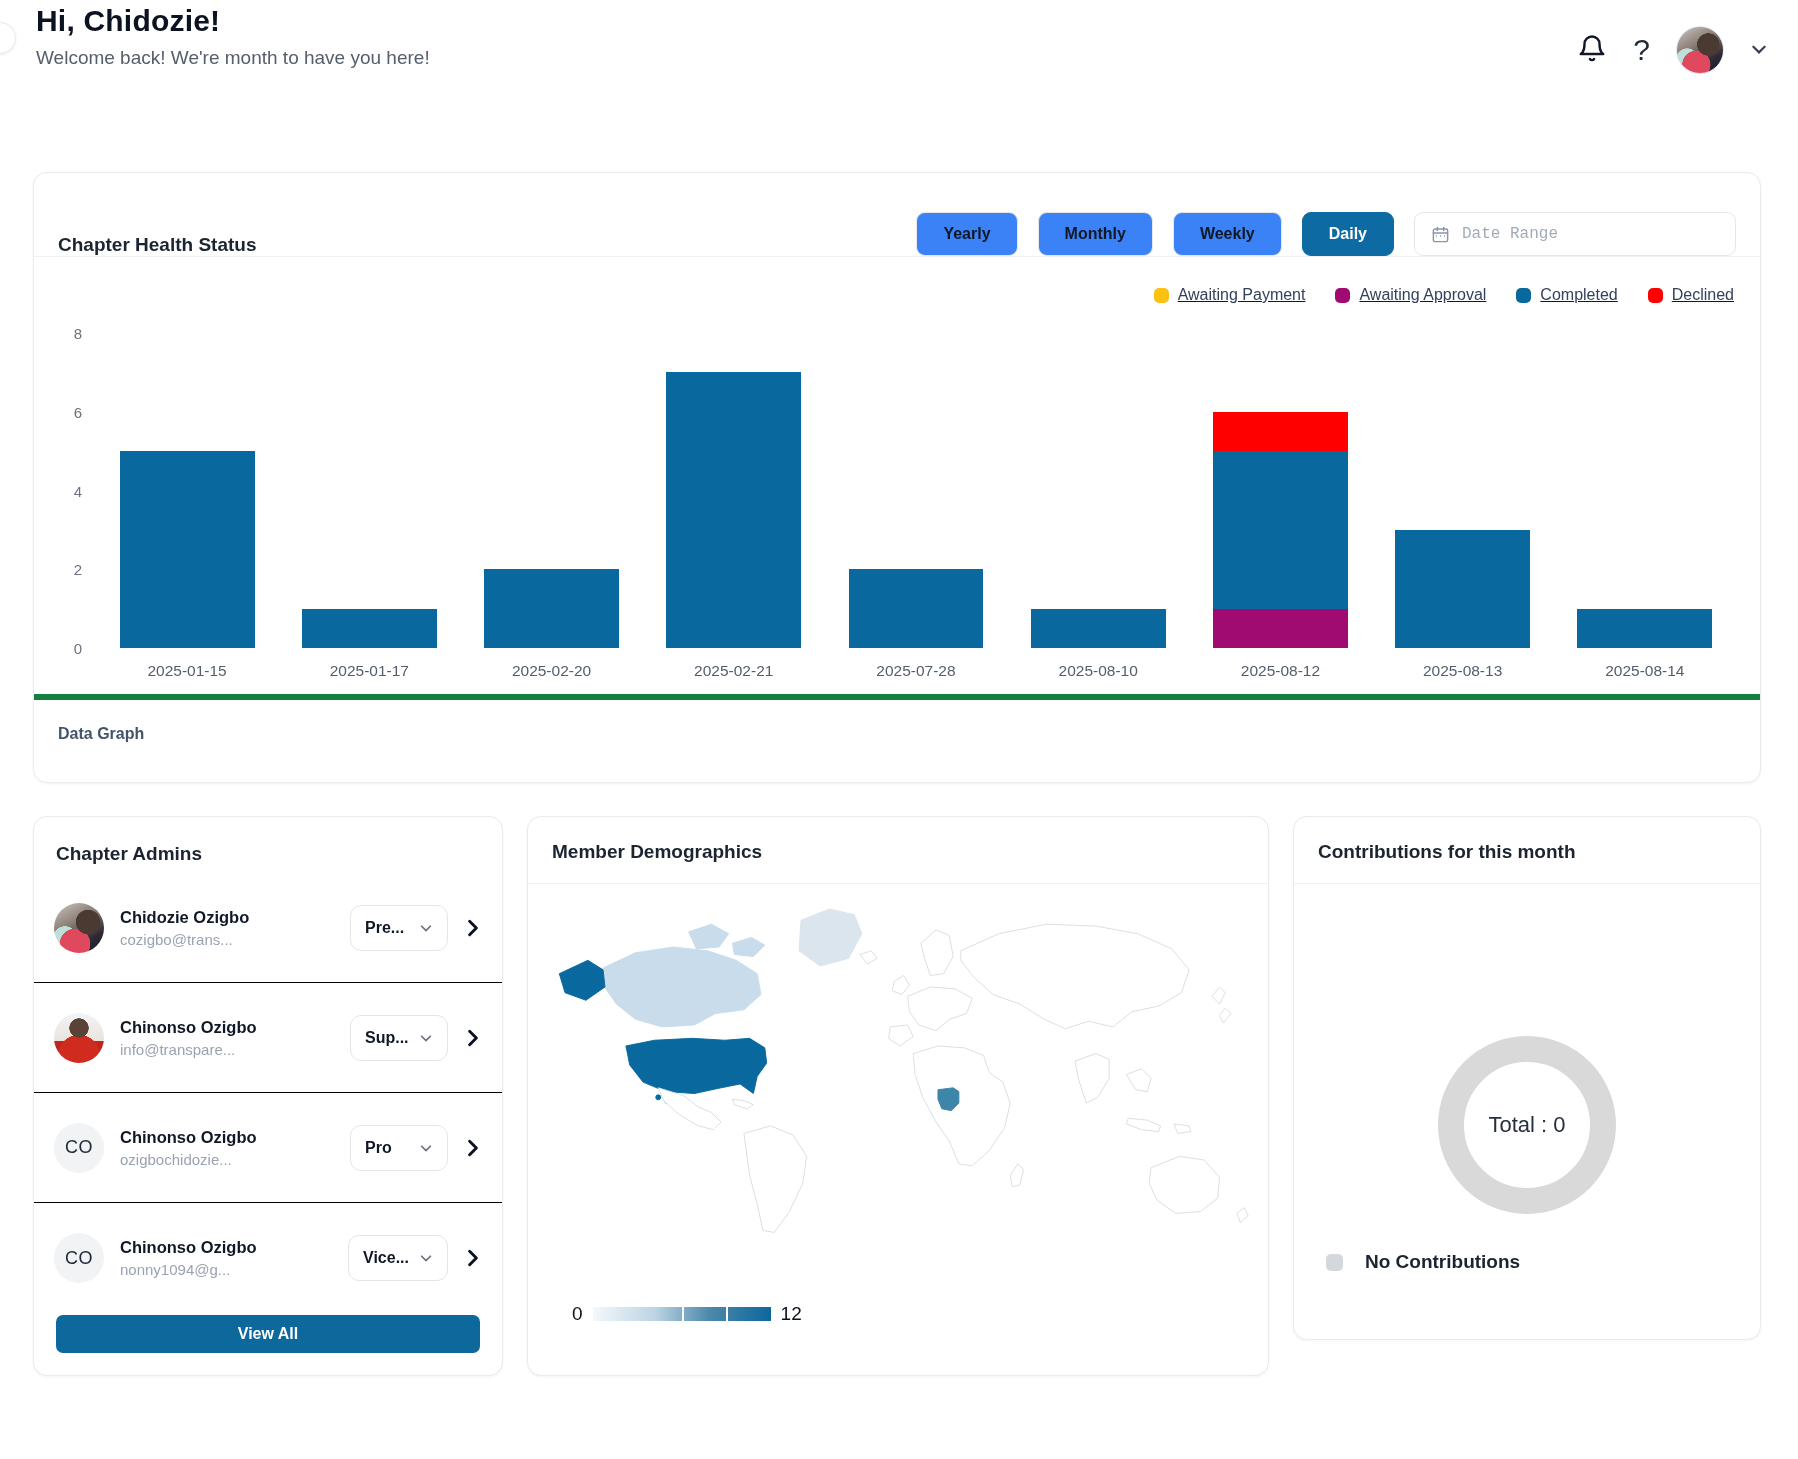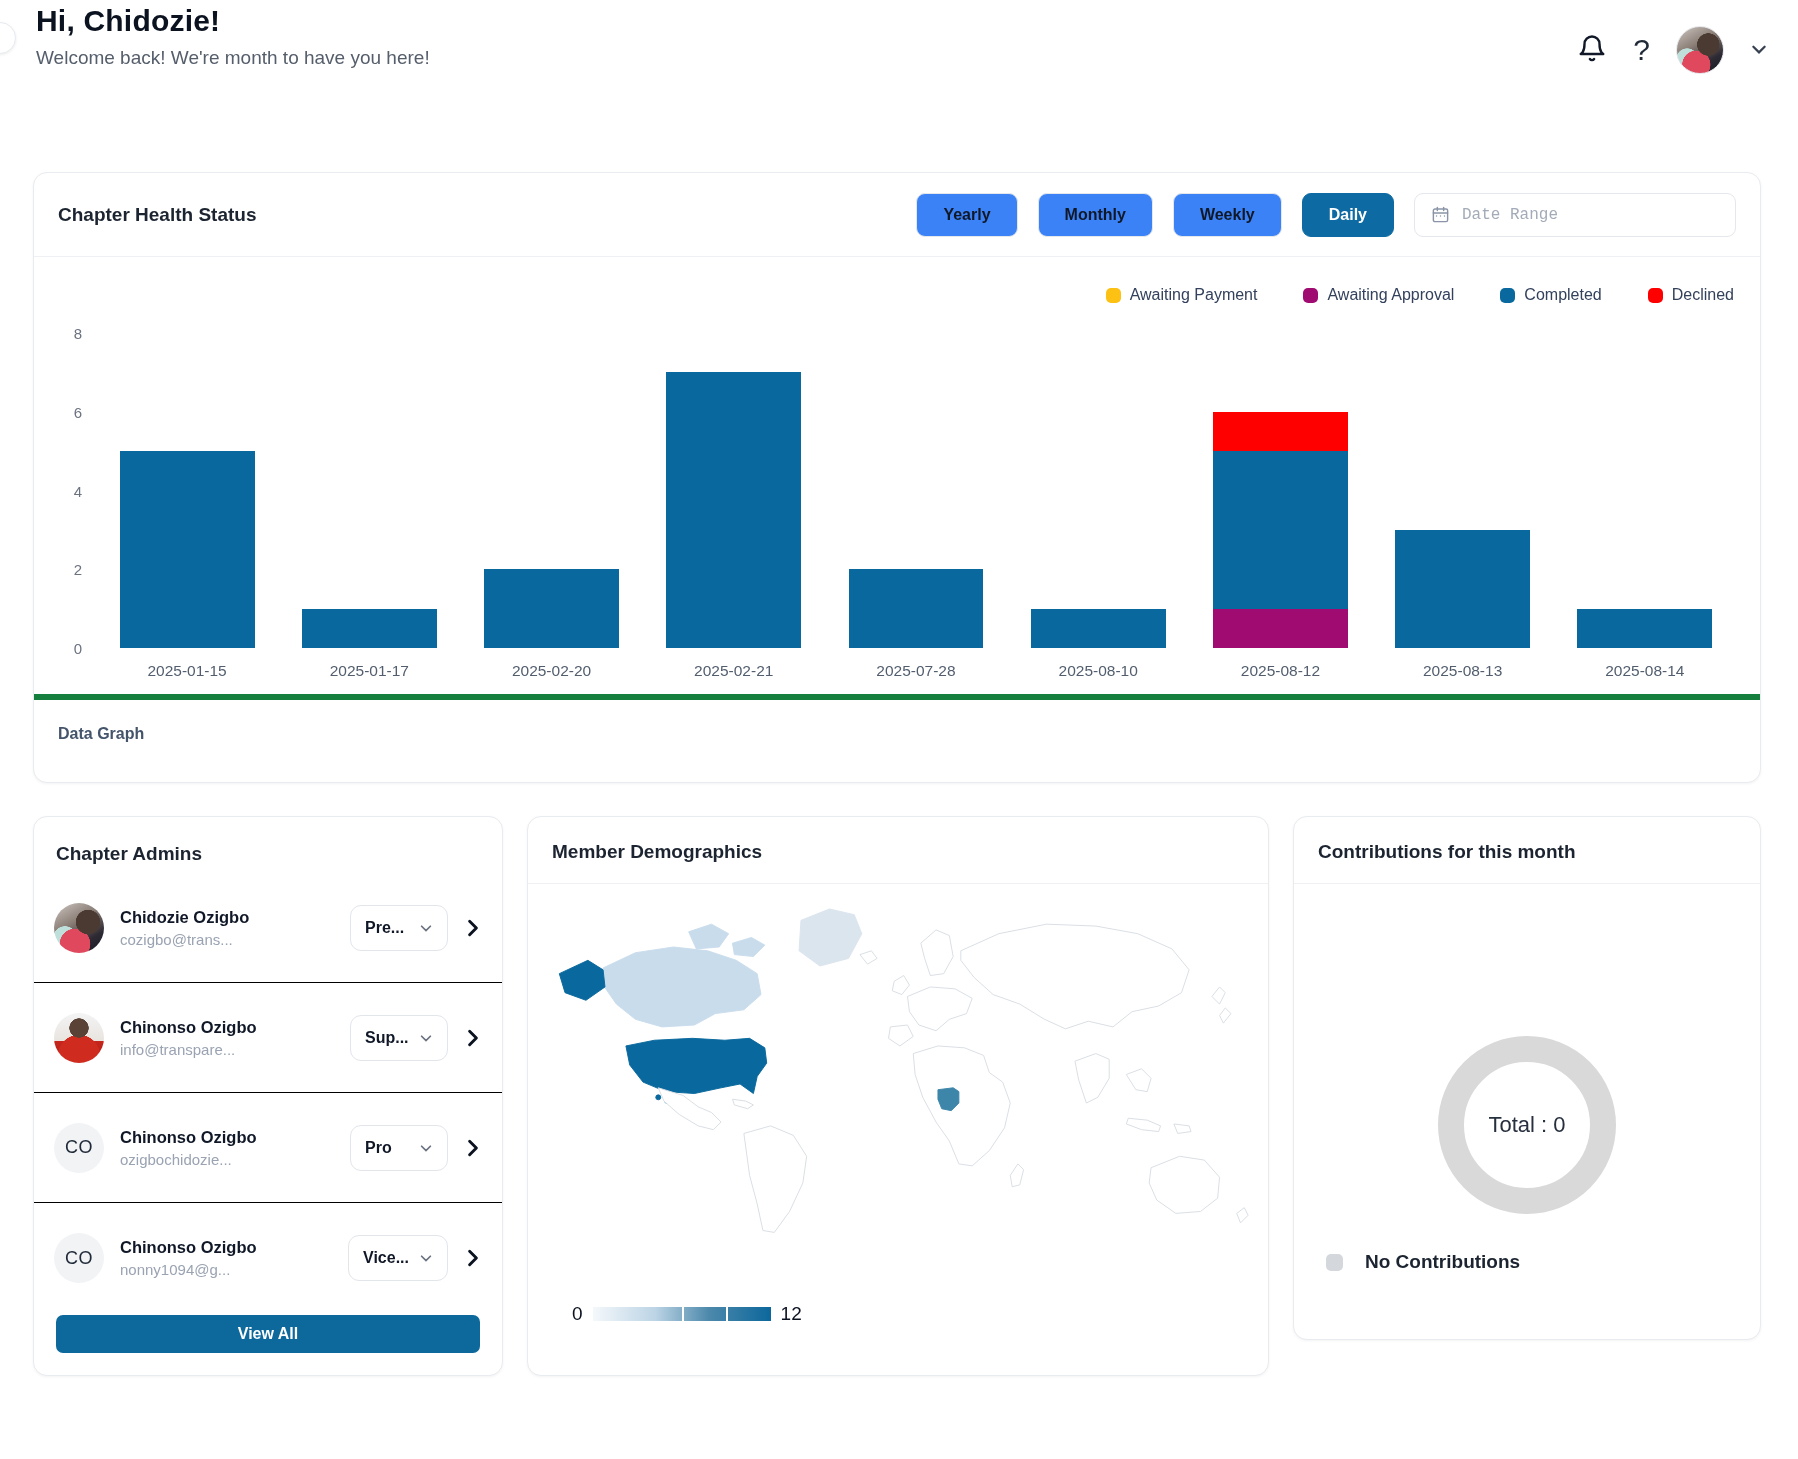--- a/index.html
+++ b/index.html
@@ -25,32 +25,32 @@
       radial-gradient(circle at 50% 86%, #cf2b1f 0 42%, rgba(0,0,0,0) 43%),
       linear-gradient(180deg,#f3f4f5 0%,#e9e4df 55%,#c5261d 56%,#b01f17 100%); }
 
   
   .card { position:absolute; background:#fff; border:1px solid #e8ebef; border-radius:14px;
           box-shadow:0 1px 3px rgba(16,24,40,.05); }
   .card-title { font-size:19px; font-weight:700; color:#1b2430; }
 
   
   #chart-card { left:33px; top:172px; width:1728px; height:611px; }
-  .chart-head { height:84px; display:flex; align-items:center; justify-content:space-between;
+  .chart-head { height:84px; display:flex; align-items:flex-end; justify-content:space-between;
                 padding:0 24px; border-bottom:1px solid #eef0f3; }
   .controls { display:flex; align-items:center; gap:20px; }
   .pill { height:44px; padding:0 26px; border:1px solid #e4e7eb; border-radius:9px; background:#3b82f6;
           font-size:16px; font-weight:600; color:#101828; cursor:pointer; font-family:inherit; }
   .pill.active { background:#0e6aa2; border-color:#0e6aa2; color:#fff; }
   .daterange { height:44px; width:322px; border:1px solid #e4e7eb; border-radius:9px; background:#fff;
                display:flex; align-items:center; gap:12px; padding:0 16px; cursor:pointer;font-family:Liberation Mono, monospace; }
   .daterange span { font-size:16px; color:#a3abb8; }
 
   .chart-body { padding:0 24px 0 18px; }
-  .legend { display:flex; justify-content:flex-end; gap:46px; margin:26px 2px 0 0; height:24px; align-items:center; }
+  .legend { display:flex; justify-content:flex-end; gap:30px; margin:26px 2px 0 0; height:24px; align-items:center;text-decoration:underline; }
   .lg-item { display:flex; align-items:center; gap:9px; font-size:16px; color:#33415c; font-weight:500; }
   .lg-sw { width:15px; height:15px; border-radius:5px; display:inline-block; }
 
   .plot { display:flex; margin-top:26px; }
   .y-axis { position:relative; width:44px; height:315px; flex:0 0 44px; }
   .ytick { position:absolute; right:14px; transform:translateY(50%); font-size:15px; color:#6b7280; }
   .bars { flex:1; display:flex; align-items:flex-end; height:315px; }
   .slot { flex:1; display:flex; justify-content:center; align-items:flex-end; height:100%; }
   .bar { width:74%; display:flex; flex-direction:column-reverse; }
   .bar div { width:100%; }

